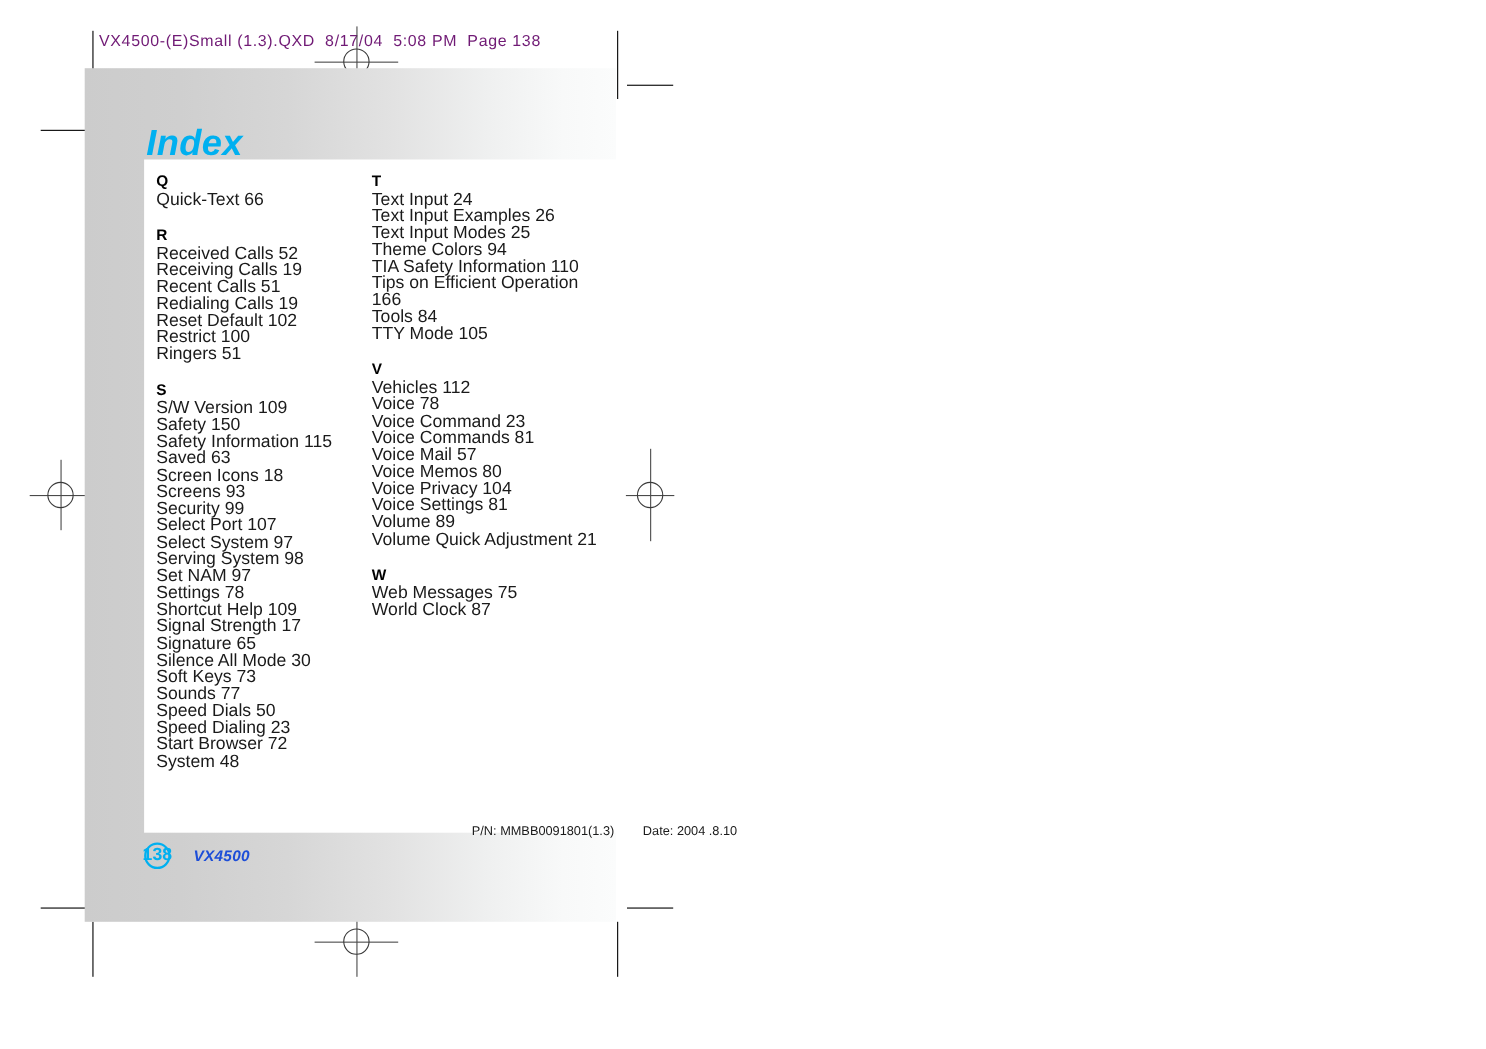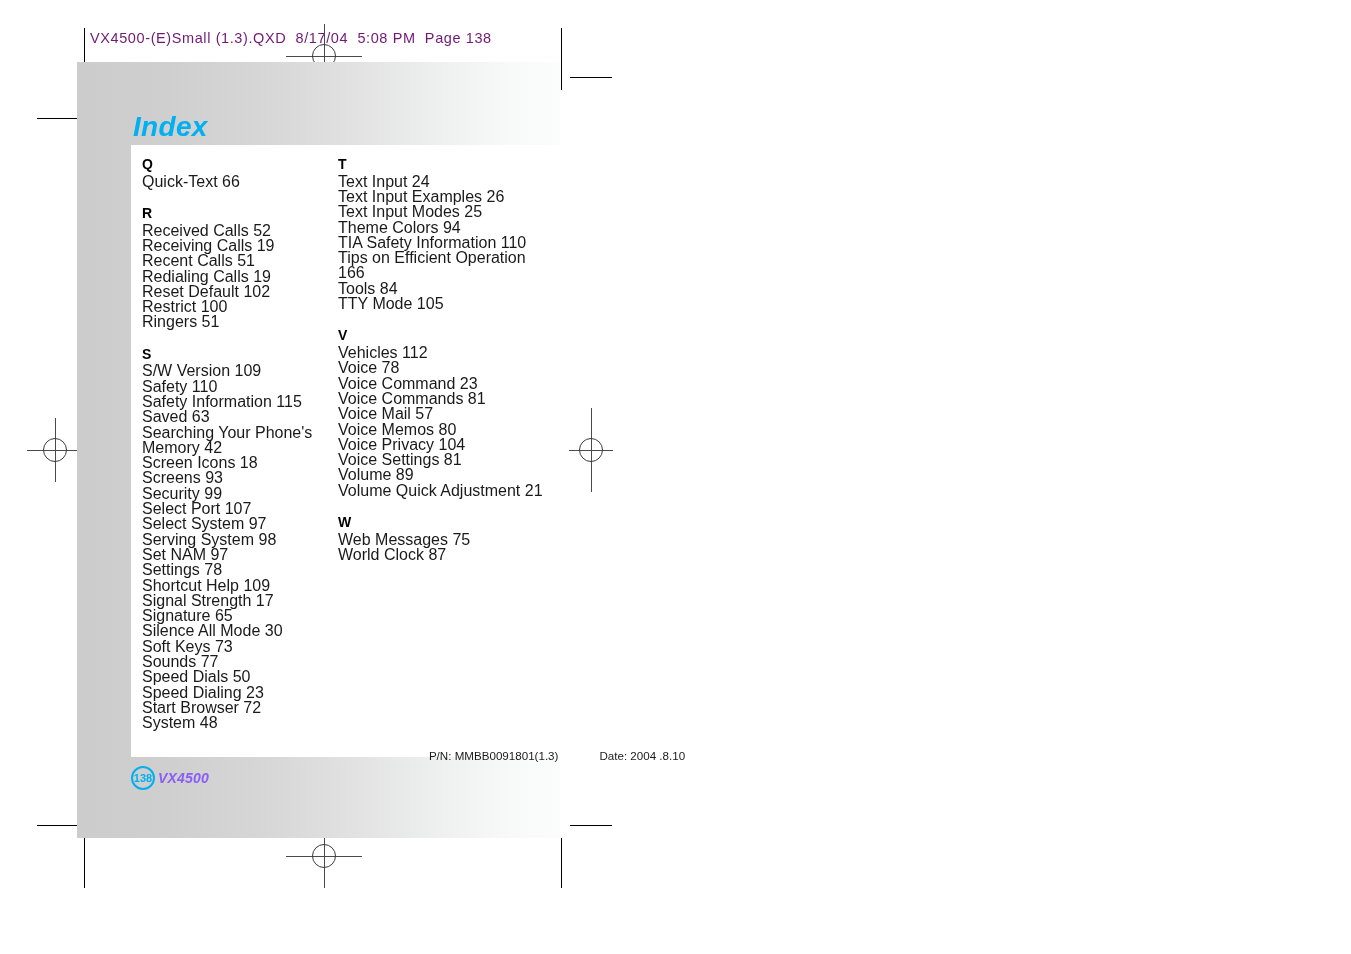--- a/index.html
+++ b/index.html
@@ -62,21 +62,21 @@
         #eff0f0 76%,
         #f8f9f9 90%,
         #fbfcfc 100%);
   }
 
   
   #page-title {
     position: absolute;
     left: 133px;
     top: 111px;
-    font-size: 28px;
+    font-size: 33px;
     font-weight: bold;
     font-style: italic;
     color: #00b0f0;
     letter-spacing: 0.3px;
   }
 
   
   #content-panel {
     position: absolute;
     left: 131px;
@@ -124,51 +124,51 @@
   
   #imprint {
     position: absolute;
     left: 285px;
     top: 591px;
     font-size: 11.6px;
     color: #1a1a1a;
     white-space: pre;
   }
   #imprint .imprint-date {
-    margin-left: 41px;
+    margin-left: 26px;
   }
 
   
   #page-footer {
     position: absolute;
     left: 131px;
     top: 766px;
     display: flex;
     align-items: center;
   }
   #page-number-badge {
     width: 24px;
     height: 24px;
     border-radius: 50%;
     border: 2px solid #00b0f0;
     color: #00b0f0;
-    font-size: 11px;
+    font-size: 16px;
     font-weight: bold;
     display: flex;
     align-items: center;
     justify-content: center;
     box-sizing: border-box;
     background: transparent;
   }
   #footer-model {
-    margin-left: 3px;
+    margin-left: 21px;
     font-size: 14px;
     font-weight: bold;
     font-style: italic;
-    color: #8b5cf6;
+    color: #1d4ed8;
     letter-spacing: 0.2px;
   }
 </style>
 </head>
 <body>
 
 <div id="prepress-header">VX4500-(E)Small (1.3).QXD  8/17/04  5:08 PM  Page 138</div>
 
 <div class="crop-line" style="left:37px;  top:118px; width:73px;  height:1px;"></div>
 <div class="crop-line" style="left:84px;  top:28px;  width:1px;   height:62px;"></div>
@@ -223,24 +223,23 @@
           <div class="index-entry">Receiving Calls 19</div>
           <div class="index-entry">Recent Calls 51</div>
           <div class="index-entry">Redialing Calls 19</div>
           <div class="index-entry">Reset Default 102</div>
           <div class="index-entry">Restrict 100</div>
           <div class="index-entry">Ringers 51</div>
         </div>
         <div class="index-group">
           <div class="section-letter">S</div>
           <div class="index-entry">S/W Version 109</div>
-          <div class="index-entry">Safety 110</div>
+          <div class="index-entry">Safety 150</div>
           <div class="index-entry">Safety Information 115</div>
           <div class="index-entry">Saved 63</div>
-          <div class="index-entry wrap">Searching Your Phone's Memory 42</div>
           <div class="index-entry">Screen Icons 18</div>
           <div class="index-entry">Screens 93</div>
           <div class="index-entry">Security 99</div>
           <div class="index-entry">Select Port 107</div>
           <div class="index-entry">Select System 97</div>
           <div class="index-entry">Serving System 98</div>
           <div class="index-entry">Set NAM 97</div>
           <div class="index-entry">Settings 78</div>
           <div class="index-entry">Shortcut Help 109</div>
           <div class="index-entry">Signal Strength 17</div>

